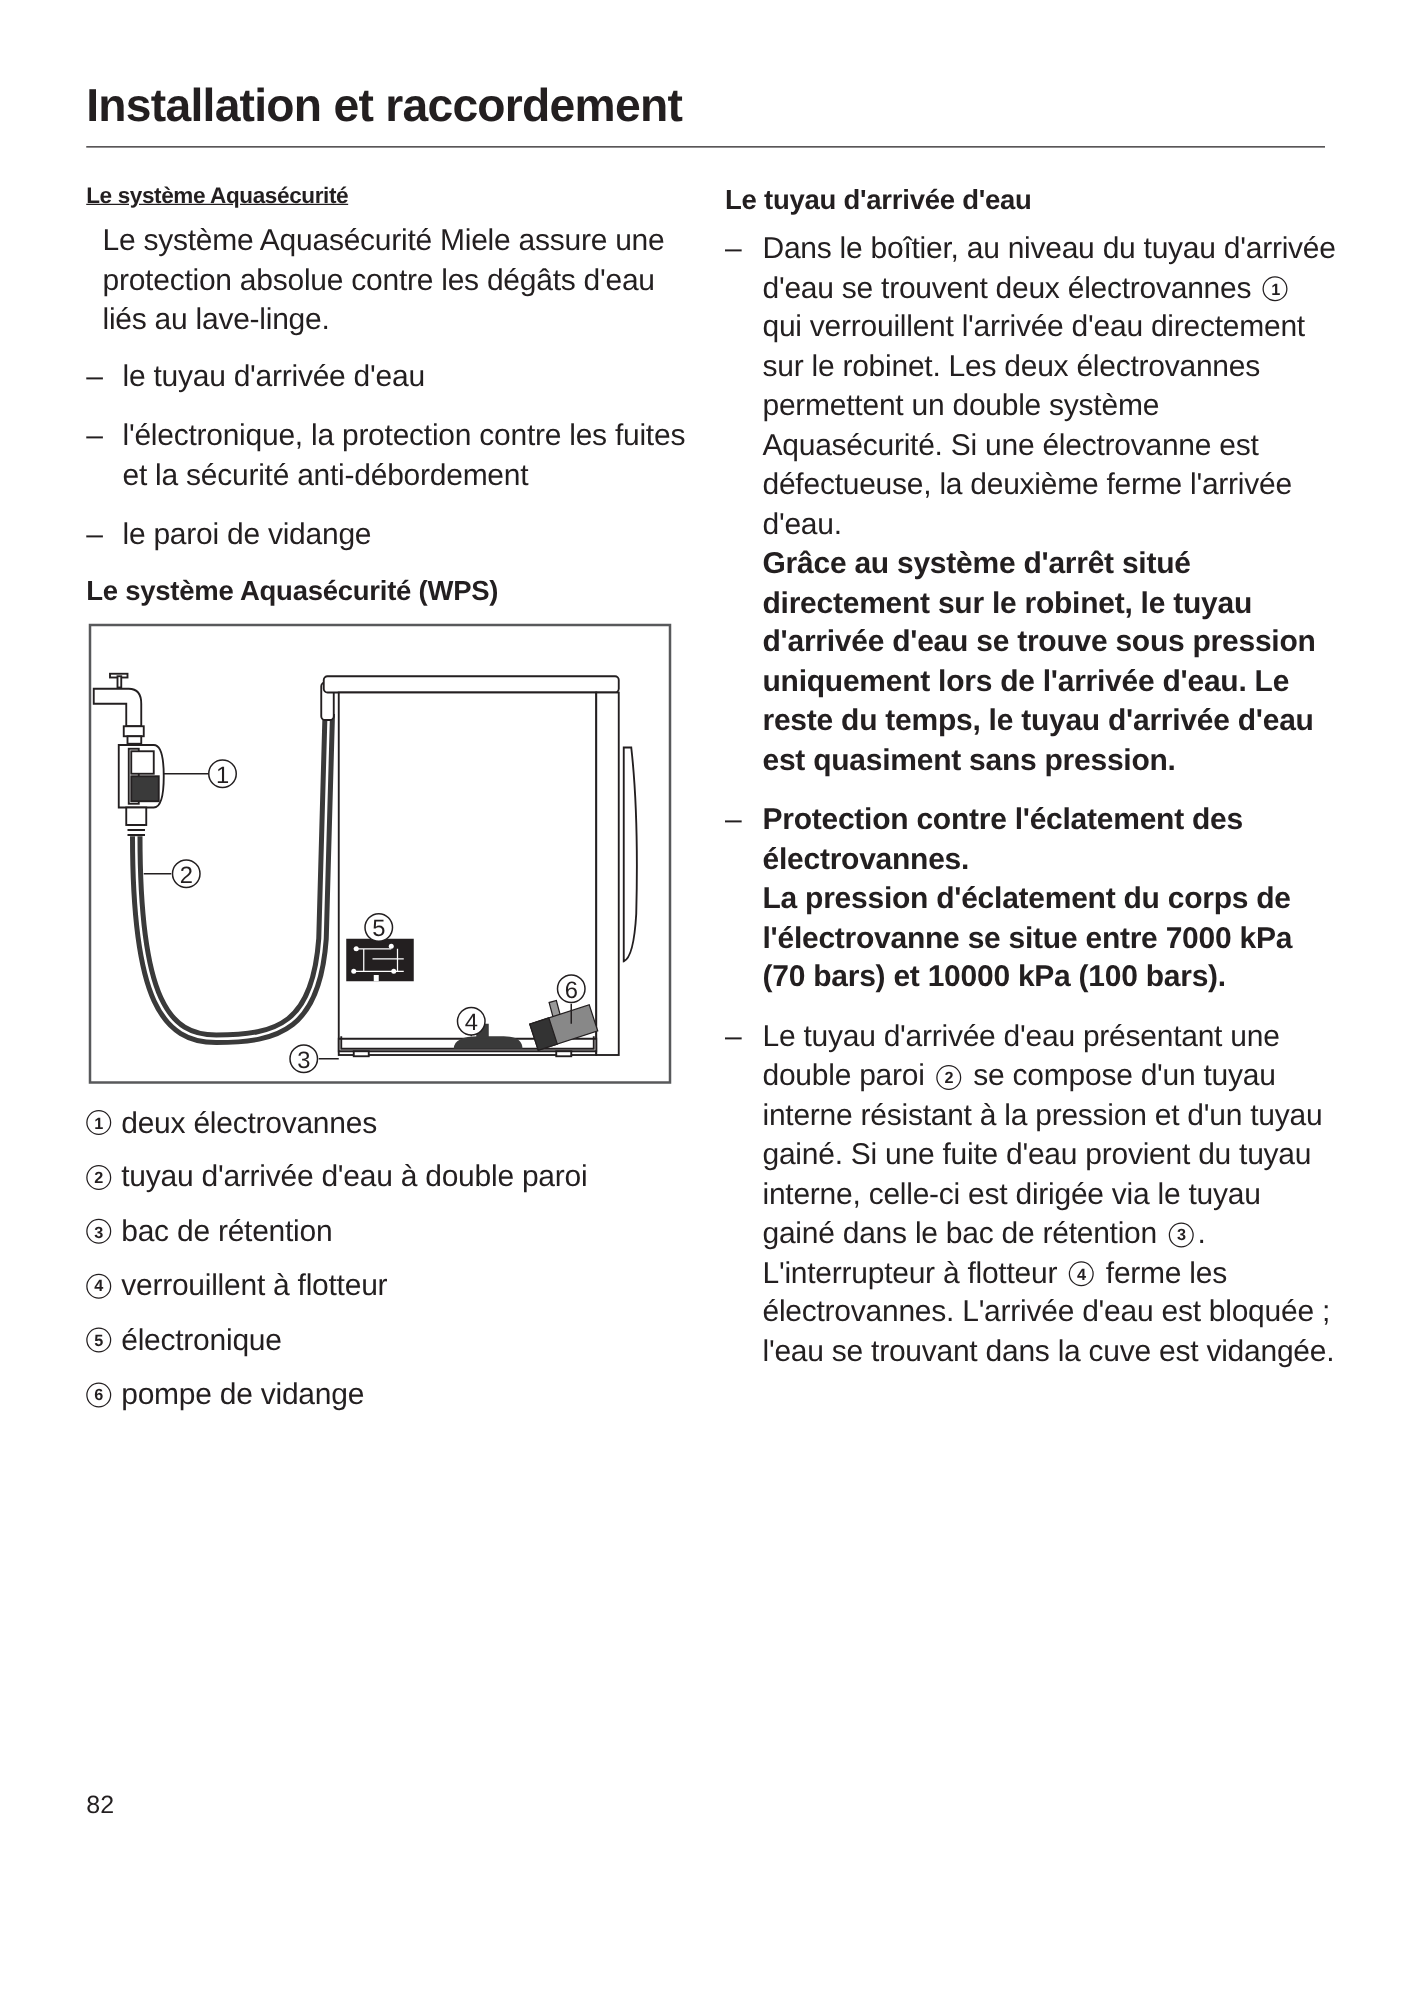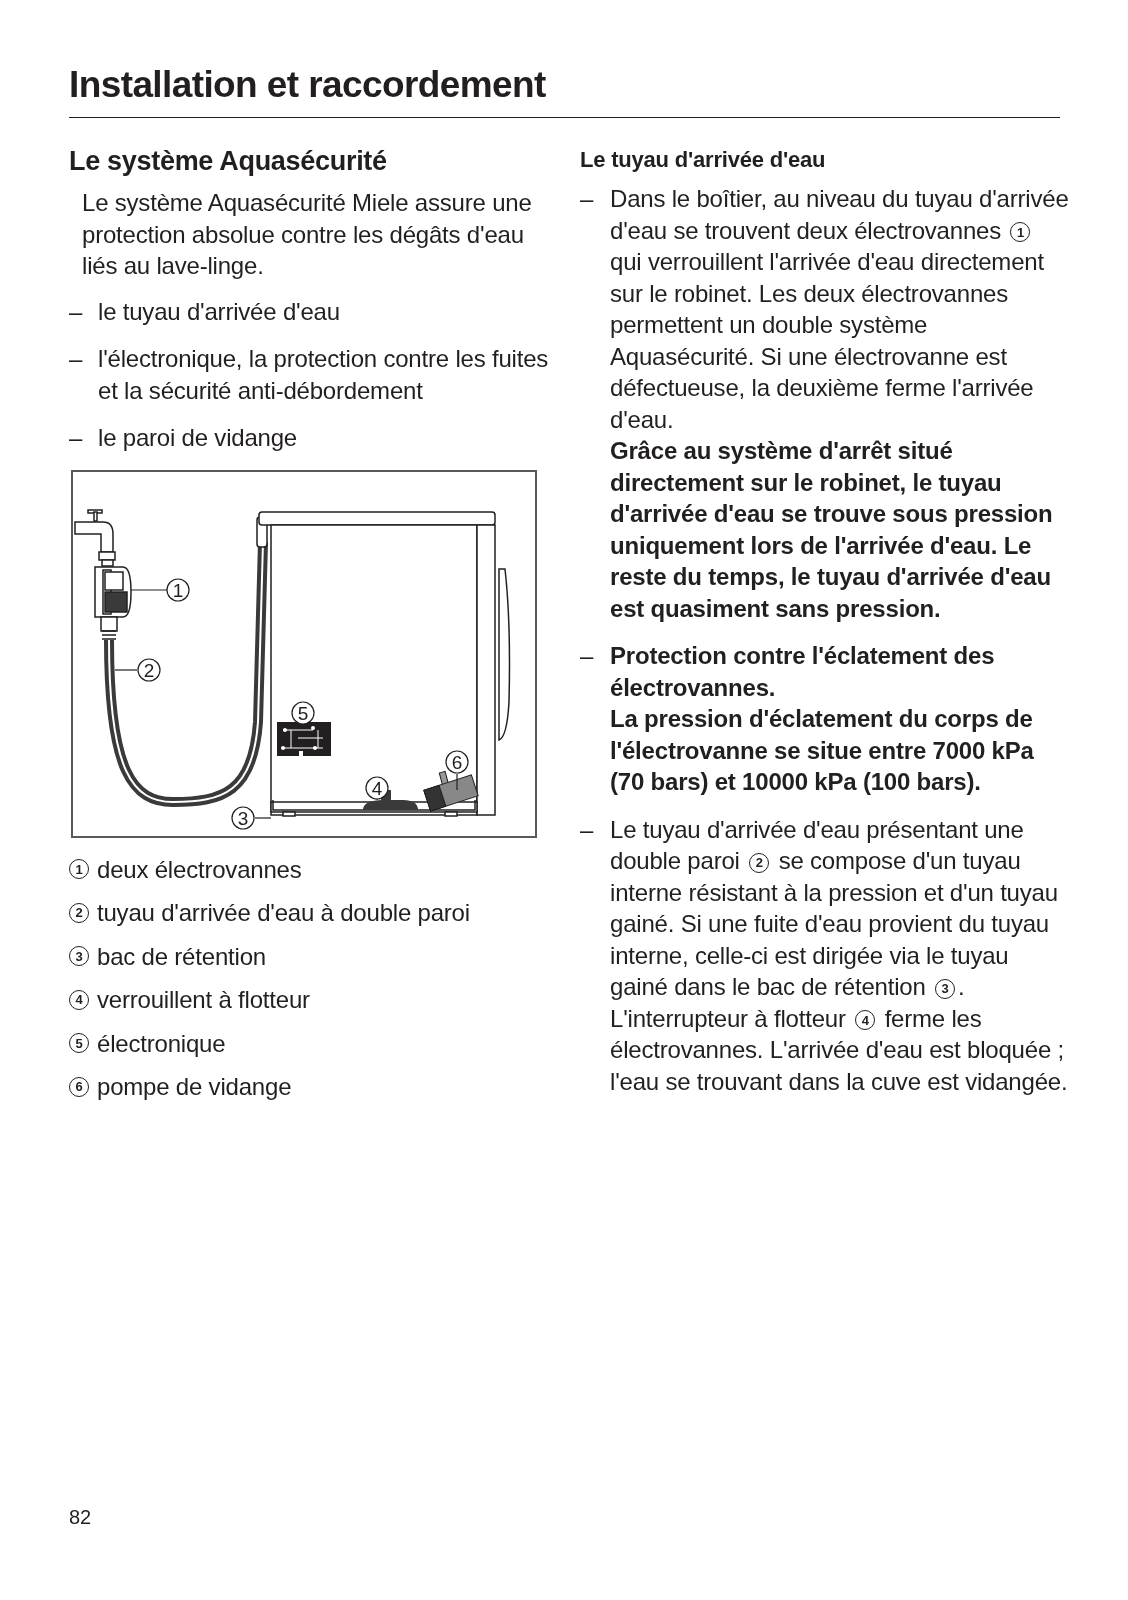--- a/index.html
+++ b/index.html
@@ -16,21 +16,21 @@
   }
   .title-rule {
     position: absolute; left: 69px; top: 117px; width: 991px; height: 0;
     border-top: 1.6px solid #231f20;
   }
   .col { position: absolute; top: 140px; }
   .col-left { left: 69px; width: 480px; }
   .col-right { left: 580px; width: 490px; }
 
   h2.section-title {
-    margin: 6px 0 10px 0; font-size: 27px; font-weight: bold; letter-spacing: -0.3px;
+    margin: 6px 0 10px 0; font-size: 18px; font-weight: bold; letter-spacing: -0.3px; text-decoration: underline;
   }
   h3.sub-title {
     margin: 0 0 12px 0; font-size: 22px; font-weight: bold; letter-spacing: -0.2px;
   }
   .col-right h3.sub-title { margin-top: 7px; margin-bottom: 10px; }
 
   p.para {
     margin: 0 0 14px 13px; font-size: 24px; line-height: 31.5px; letter-spacing: -0.2px;
   }
   ul.dash-list { list-style: none; margin: 0 0 14px 0; padding: 0; }
@@ -57,39 +57,40 @@
   }
   .num {
     display: inline-flex; align-items: center; justify-content: center;
     width: 20px; height: 20px; border: 1.4px solid #231f20; border-radius: 50%;
     font-size: 13px; font-weight: bold; line-height: 1; box-sizing: border-box;
     margin-right: 8px; vertical-align: 2px;
   }
   .num.inline { margin: 0 3px; }
 
   .page-number {
-    position: absolute; left: 69px; top: 1506px; font-size: 20px;
+    position: absolute; left: 69px; top: 1433px; font-size: 20px;
   }
 </style>
 </head>
 <body>
 
 <h1 class="page-title">Installation et raccordement</h1>
 <div class="title-rule"></div>
 
 <div class="col col-left">
   <h2 class="section-title">Le système Aquasécurité</h2>
   <p class="para">Le système Aquasécurité Miele assure une protection absolue contre les dégâts d'eau liés au lave-linge.</p>
 
   <ul class="dash-list">
     <li><span class="dash">–</span><span>le tuyau d'arrivée d'eau</span></li>
     <li><span class="dash">–</span><span>l'électronique, la protection contre les fuites et la sécurité anti-débordement</span></li>
     <li><span class="dash">–</span><span>le paroi de vidange</span></li>
   </ul>
 
+  <h3 class="sub-title">Le système Aquasécurité (WPS)</h3>
 
   <div class="figure">
     <svg width="462" height="364" viewBox="0 0 462 364">
 
       <g fill="#fff" stroke="#231f20" stroke-width="1.5">
         <rect x="15" y="38" width="14" height="3"></rect>
         <rect x="21" y="40" width="3" height="9"></rect>
         <path d="M2 50 H30 Q40 50 40 62 V80 H28 V62 H2 Z"></path>
         <rect x="26" y="80" width="16" height="8"></rect>
         <rect x="29" y="88" width="11" height="6"></rect>

